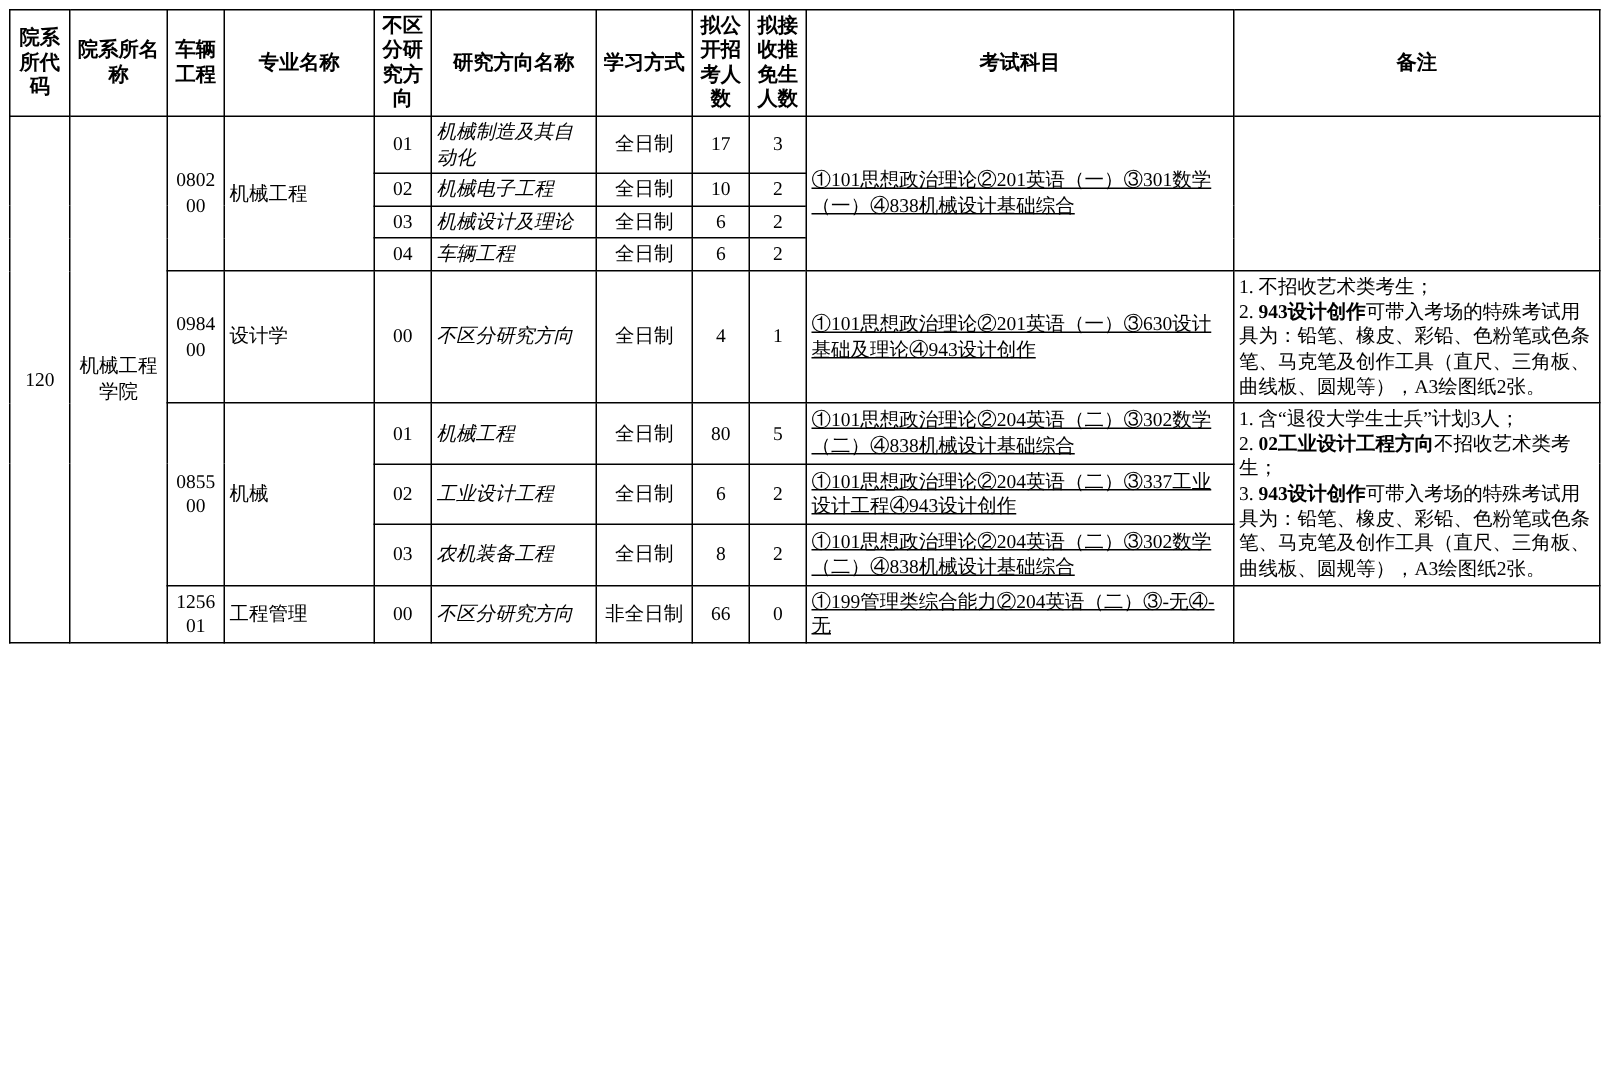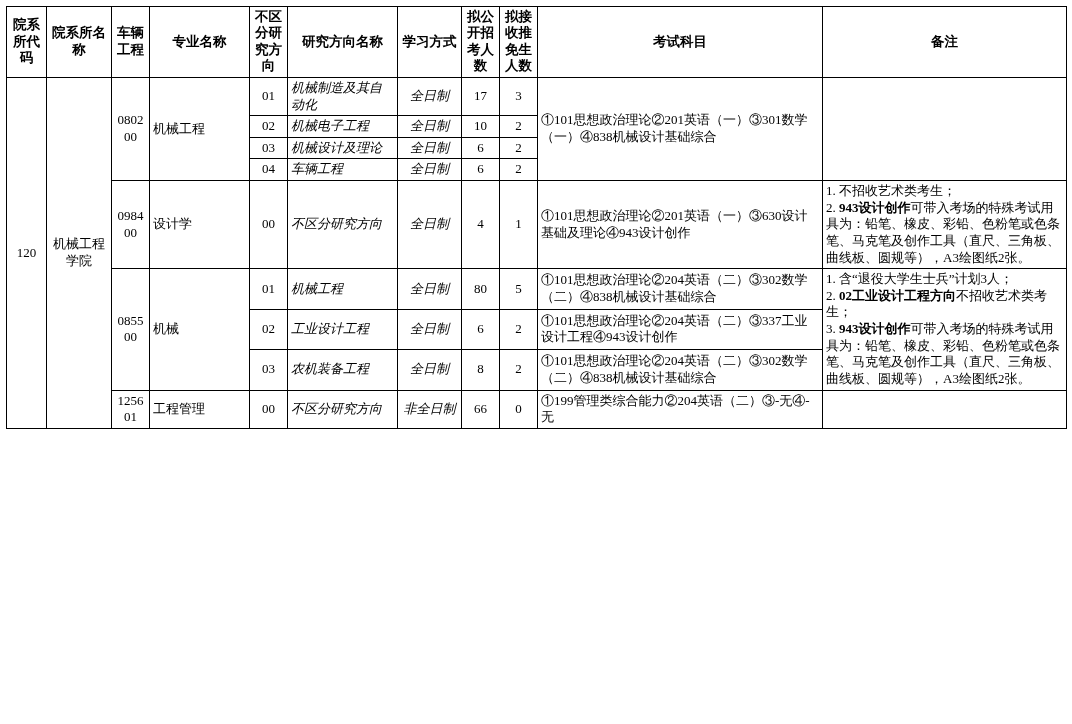--- a/index.html
+++ b/index.html
@@ -34,22 +34,22 @@
     font-size: 13px;
     line-height: 1.28;
     word-break: break-all;
   }
   table.adm th {
     font-weight: bold;
     text-align: center;
     font-size: 13.5px;
     line-height: 1.22;
   }
-  .c { text-align: center; font-style: italic; }
-  .subj { text-align: left; line-height: 1.45; padding-left: 5px; padding-right: 4px; }
+  .c { text-align: center; }
+  .subj { text-align: left; line-height: 1.45; padding-left: 5px; padding-right: 4px; text-decoration: underline; }
   .note { text-align: left; line-height: 1.42; padding-left: 5px; padding-right: 4px; font-size: 12.5px; }
   .note b { font-weight: bold; }
   .num { text-align: center; }
   .dept { text-align: center; line-height: 1.5; }
   .major { text-align: left; padding-left: 5px; }
   .dir { text-align: left; padding-left: 6px; line-height: 1.35; font-style: italic; }
   .code { text-align: center; }
   
   col.c1 { width: 40px; }
   col.c2 { width: 65px; }

